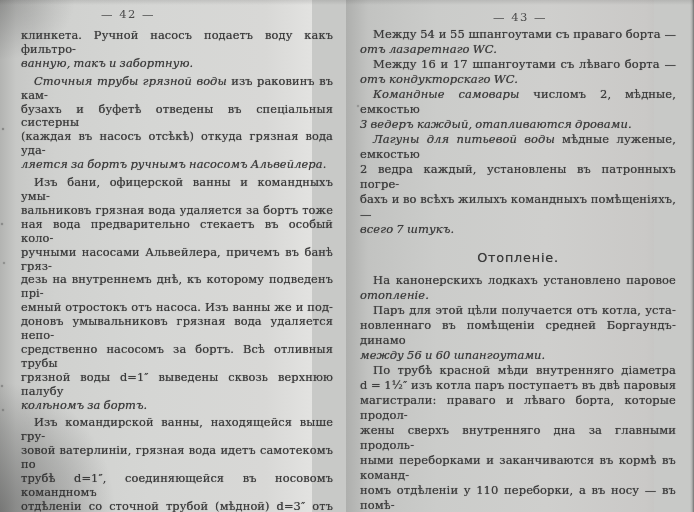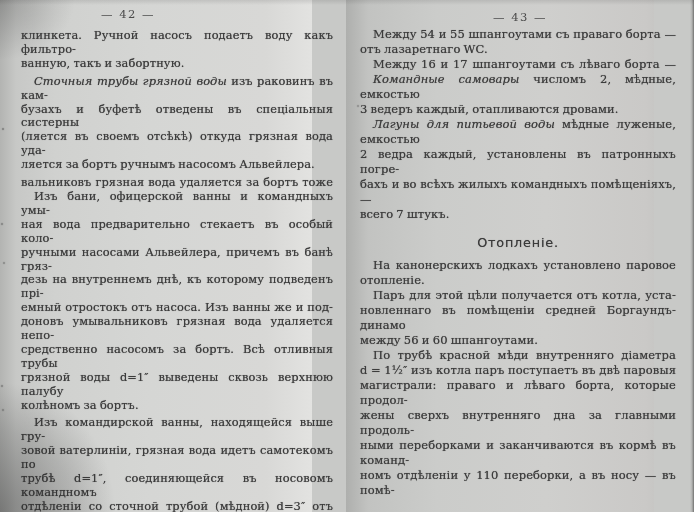--- a/index.html
+++ b/index.html
@@ -29,21 +29,21 @@
   .page-right .content{left:14px;top:27px;width:316px;font-size:11.5px;line-height:15px;}
   .para{margin:0;}
   .page-left .para + .para{margin-top:4px;}
   .page-right .para + .para{margin-top:0;}
   .line{
     text-align:justify;text-align-last:justify;
     word-spacing:-0.6px;letter-spacing:0.1px;
     text-shadow:0 0 0.7px rgba(70,70,70,0.85);
     white-space:normal;
   }
-  .line.last{text-align-last:left;}
+  .line.last{text-align-last:left;font-style:italic;}
   .line.first{text-indent:13px;}
   .lead{font-style:italic;}
   .heading{
     text-align:center;
     font-family:"DejaVu Sans","Liberation Sans",sans-serif;
     font-size:12.8px;letter-spacing:0.8px;color:#3a3a3a;
     margin:13px 0 7px 0;line-height:16px;
     text-shadow:0 0 0.7px rgba(70,70,70,0.8);
   }
   
@@ -81,26 +81,26 @@
   <div class="page page-left">
     <div class="page-header">— 42 —</div>
     <div class="content" id="page-content-0">
         <div class="para">
           <div class="line">клинкета. Ручной насосъ подаетъ воду какъ фильтро-</div>
           <div class="line last">ванную, такъ и забортную.</div>
         </div>
         <div class="para">
           <div class="line first"><span class="lead">Сточныя трубы грязной воды</span> изъ раковинъ въ кам-</div>
           <div class="line">бузахъ и буфетѣ отведены въ спеціальныя систерны</div>
-          <div class="line">(ляется въ своемъ отсѣкѣ) откуда грязная вода уда-</div>
+          <div class="line">(каждая въ насосъ отсѣкѣ) откуда грязная вода уда-</div>
           <div class="line last">ляется за бортъ ручнымъ насосомъ Альвейлера.</div>
         </div>
         <div class="para">
+          <div class="line first">Изъ бани, офицерской ванны и командныхъ умы-</div>
           <div class="line">вальниковъ грязная вода удаляется за бортъ тоже</div>
-          <div class="line first">Изъ бани, офицерской ванны и командныхъ умы-</div>
           <div class="line">ная вода предварительно стекаетъ въ особый коло-</div>
           <div class="line">ручными насосами Альвейлера, причемъ въ банѣ гряз-</div>
           <div class="line">дезь на внутреннемъ днѣ, къ которому подведенъ прі-</div>
           <div class="line">емный отростокъ отъ насоса. Изъ ванны же и под-</div>
           <div class="line">доновъ умывальниковъ грязная вода удаляется непо-</div>
           <div class="line">средственно насосомъ за бортъ. Всѣ отливныя трубы</div>
           <div class="line">грязной воды d=1″ выведены сквозь верхнюю палубу</div>
           <div class="line last">колѣномъ за бортъ.</div>
         </div>
         <div class="para">
@@ -114,20 +114,21 @@
 
   <div class="page page-right">
     <div class="page-header">— 43 —</div>
     <div class="content" id="page-content-1">
         <div class="para">
           <div class="line first">Между 54 и 55 шпангоутами съ праваго борта —</div>
           <div class="line last">отъ лазаретнаго WC.</div>
         </div>
         <div class="para">
           <div class="line first">Между 16 и 17 шпангоутами съ лѣваго борта —</div>
+          <div class="line last">отъ кондукторскаго WC.</div>
         </div>
         <div class="para">
           <div class="line first"><span class="lead">Командные самовары</span> числомъ 2, мѣдные, емкостью</div>
           <div class="line last">3 ведеръ каждый, отапливаются дровами.</div>
         </div>
         <div class="para">
           <div class="line first"><span class="lead">Лагуны для питьевой воды</span> мѣдные луженые, емкостью</div>
           <div class="line">2 ведра каждый, установлены въ патронныхъ погре-</div>
           <div class="line">бахъ и во всѣхъ жилыхъ командныхъ помѣщеніяхъ,—</div>
           <div class="line last">всего 7 штукъ.</div>

